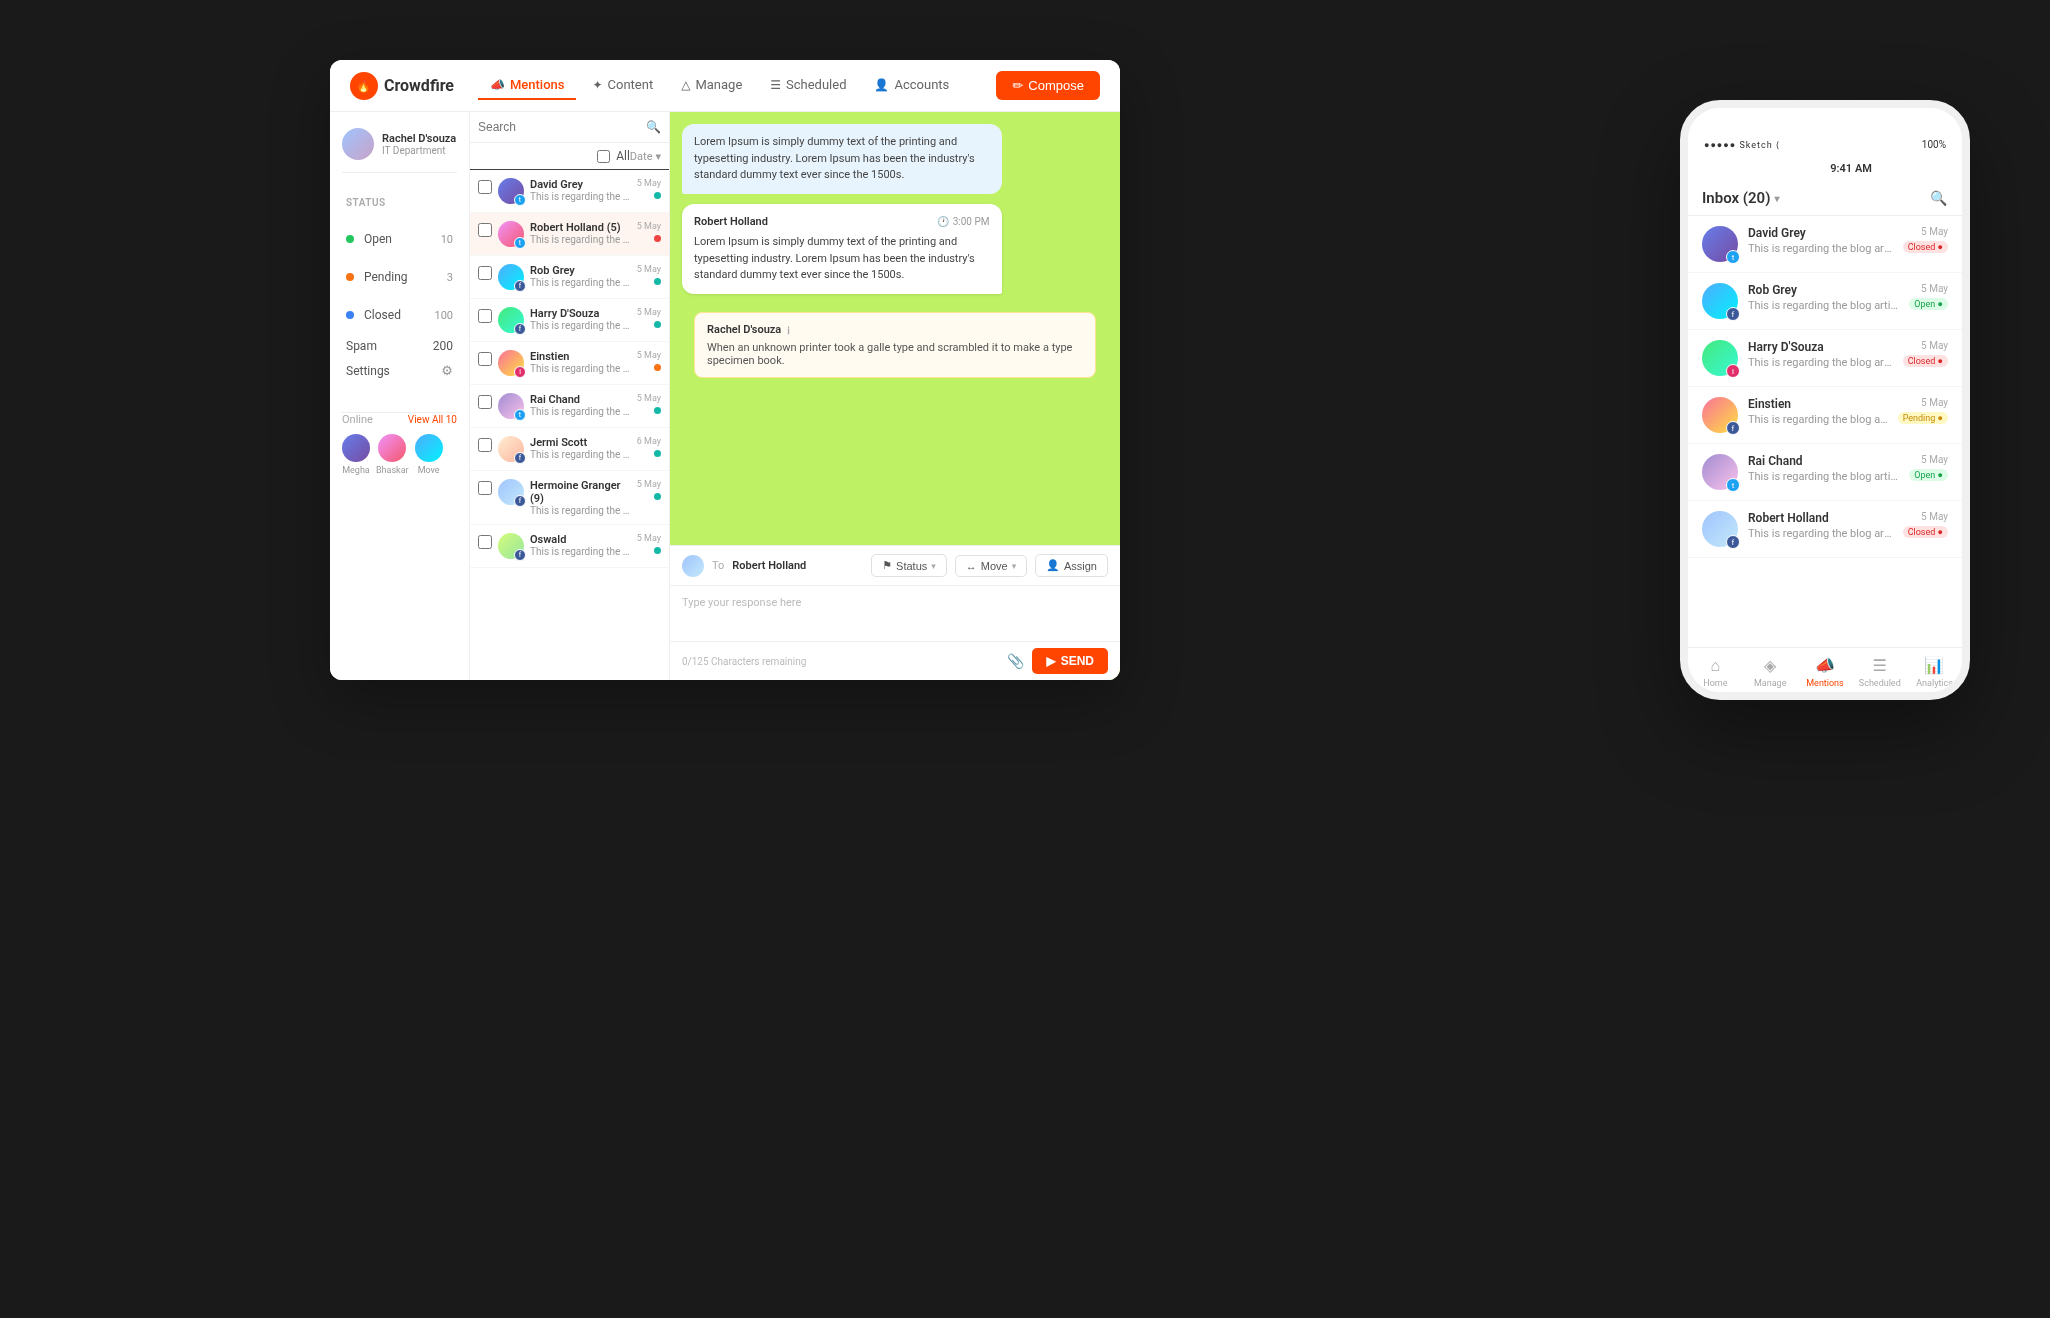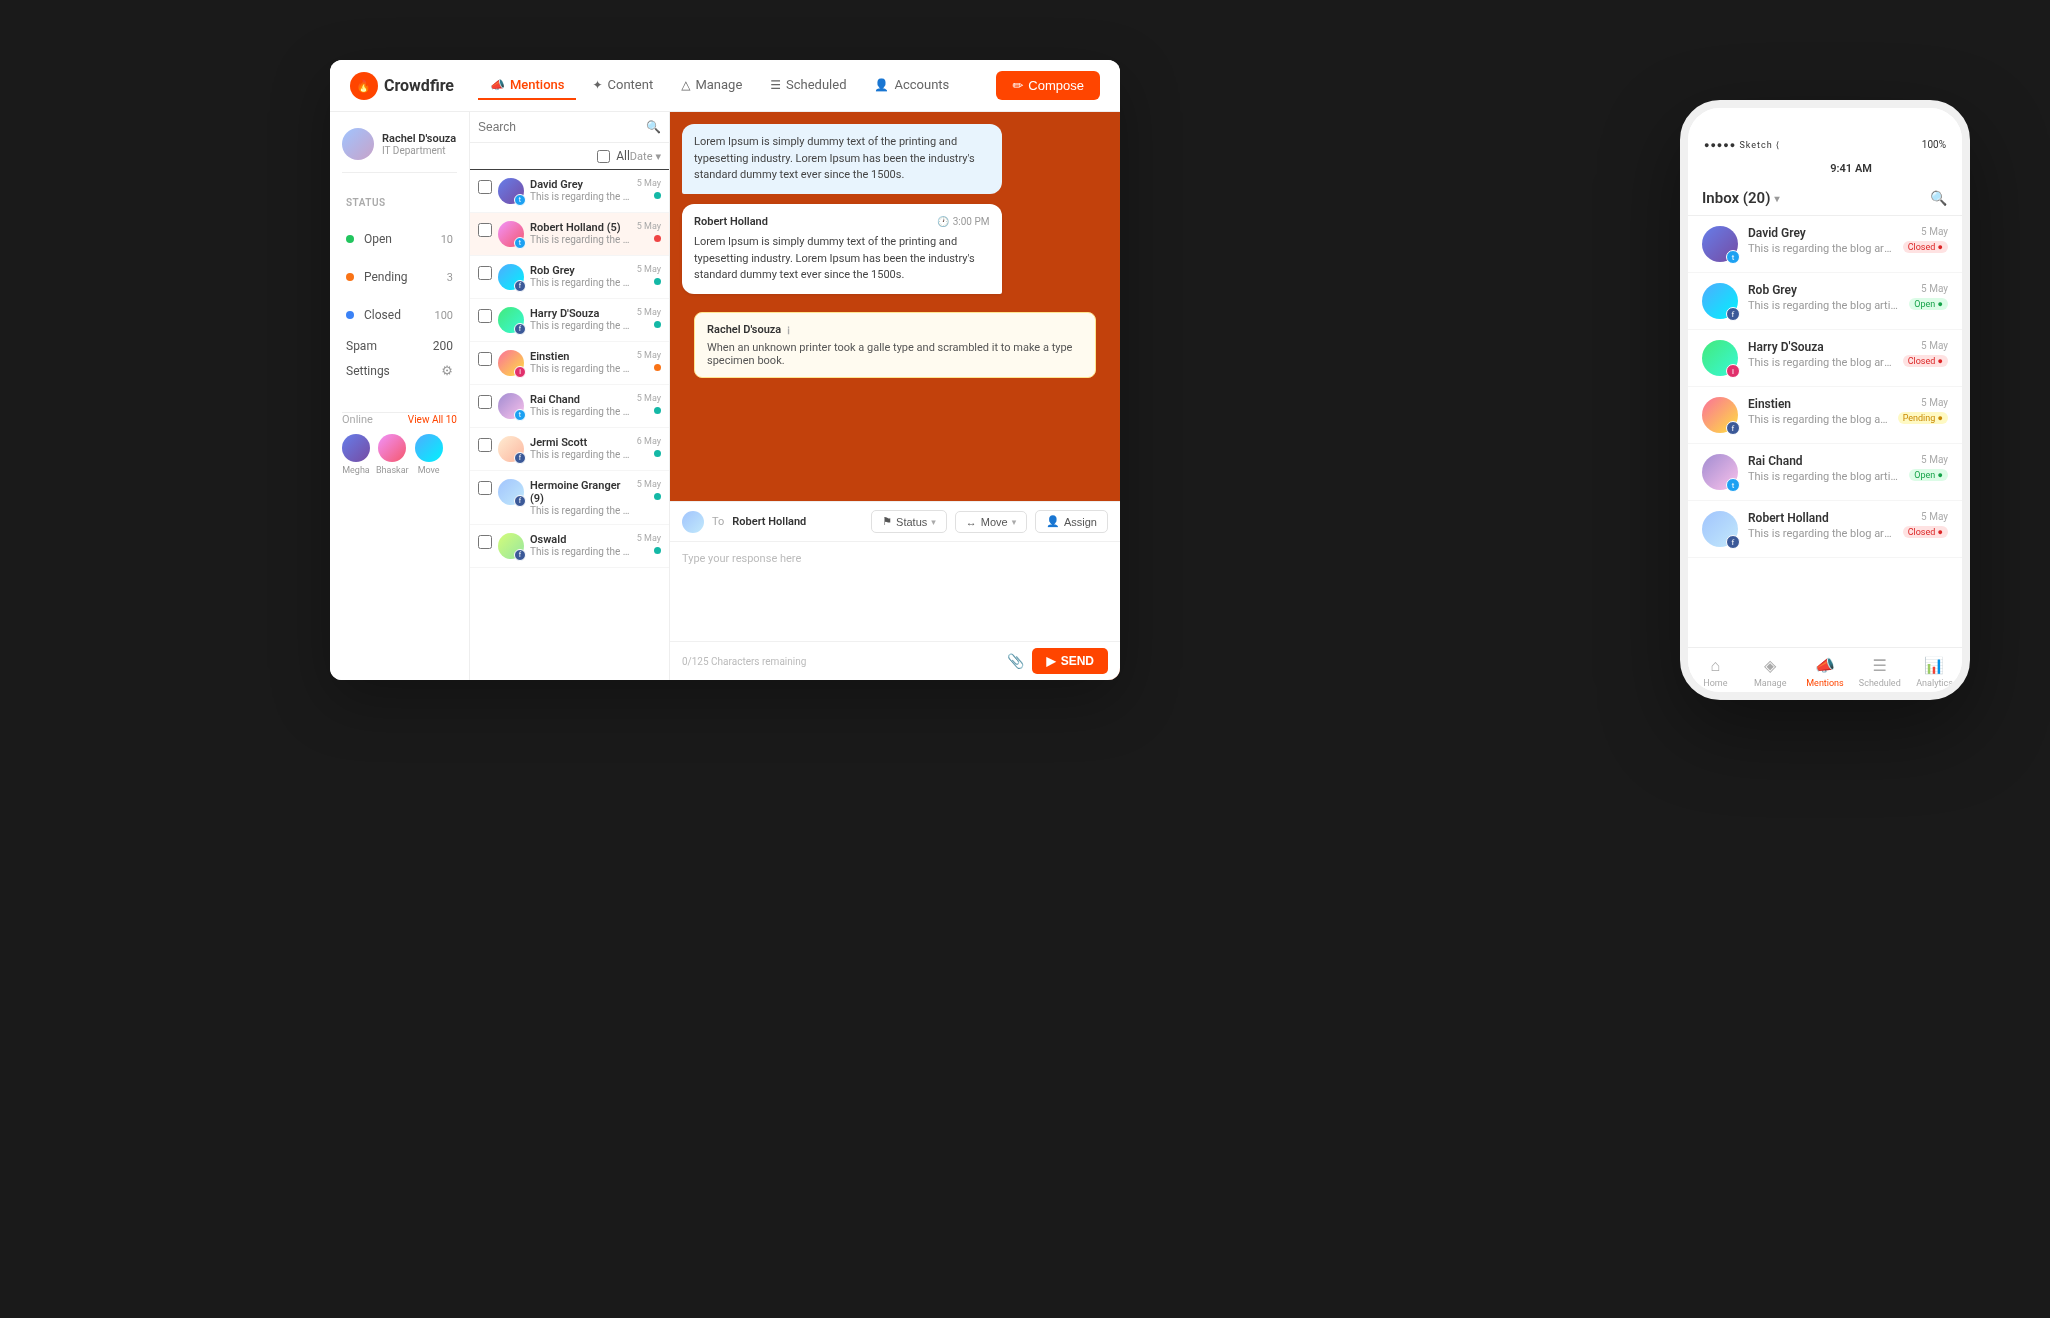--- a/index.html
+++ b/index.html
@@ -379,21 +379,21 @@
     }
     .msg-date { font-size: 9px; color: #aaa; }
     .msg-dot { width: 7px; height: 7px; border-radius: 50%; }
     .dot-teal { background: #14b8a6; }
 
     
     .chat-panel {
       flex: 1;
       display: flex;
       flex-direction: column;
-      background: #c2410c;
+      background: #bef264;
     }
     .chat-messages {
       flex: 1;
       padding: 12px;
       overflow-y: auto;
       display: flex;
       flex-direction: column;
       gap: 10px;
     }
     .bubble-incoming {
@@ -504,21 +504,20 @@
       min-height: 55px;
       font-size: 11px;
       color: #aaa;
     }
     .reply-footer {
       display: flex;
       align-items: center;
       justify-content: space-between;
       padding: 6px 12px;
       border-top: 1px solid #f0f0f0;
-      margin-top: 44px;
     }
     .char-count { font-size: 10px; color: #bbb; }
     .send-actions { display: flex; align-items: center; gap: 8px; }
     .attach-icon { color: #aaa; font-size: 14px; cursor: pointer; }
     .send-btn {
       background: #ff4500;
       color: white;
       border: none;
       padding: 6px 14px;
       border-radius: 5px;

